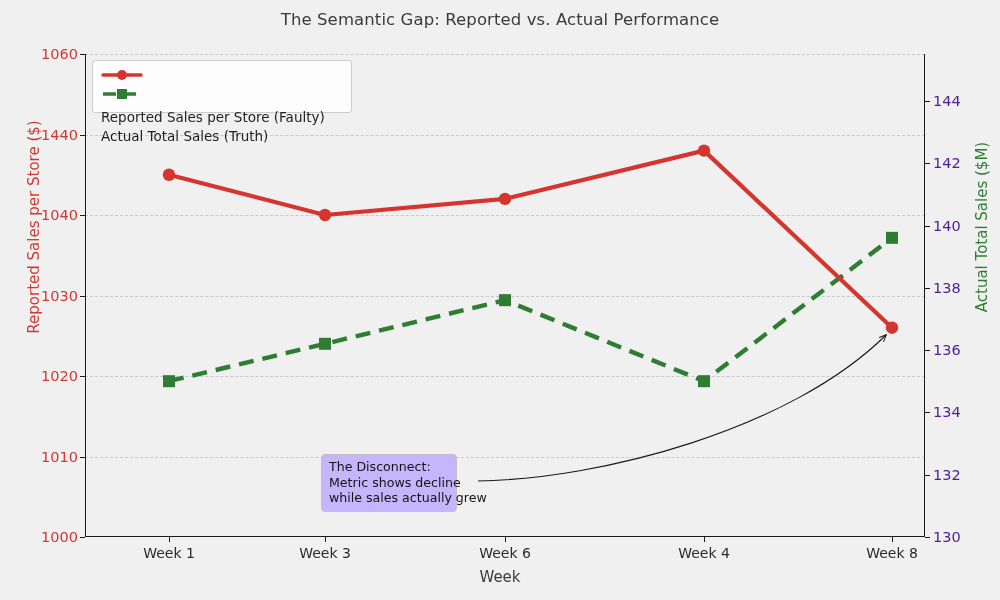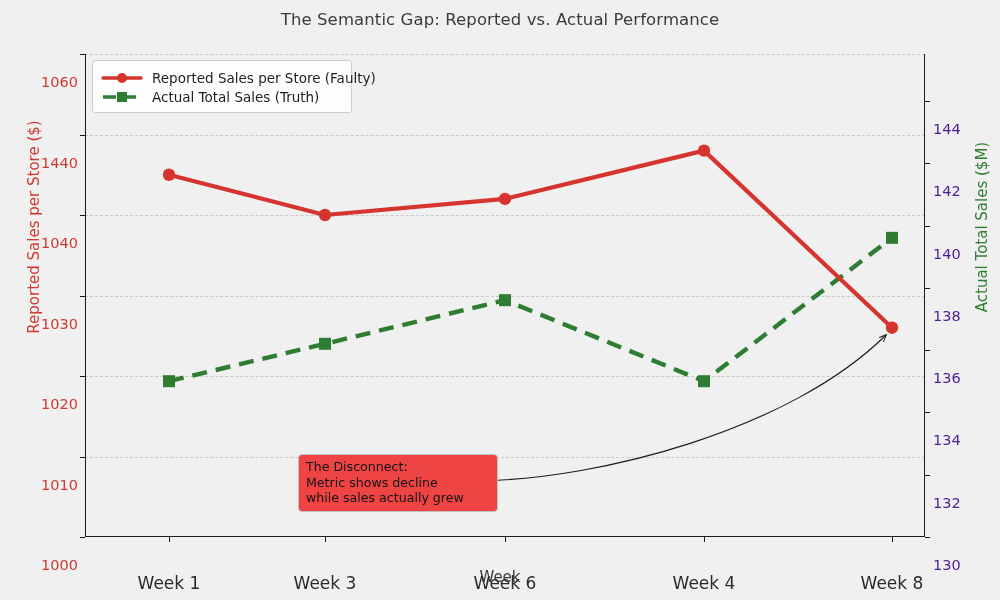--- a/index.html
+++ b/index.html
@@ -48,39 +48,38 @@
     left: 0;
     width: 840px;
     height: 0;
     border-top: 1px dashed #c9c9c9;
   }
   
   .tick-label {
     position: absolute;
     font-size: 14.5px;
     white-space: nowrap;
-    margin-top: 28px;
   }
   .tick-left {
     color: #cf3a33;
     text-align: right;
     right: 0;
     transform: translateY(-50%);
   }
   .tick-right {
     color: #4c1d95;
     text-align: left;
     left: 0;
     transform: translateY(-50%);
   }
   .tick-x {
     color: #2b2b2b;
     transform: translateX(-50%);
     top: 545px;
-    font-size: 17px;
+    font-size: 14px;
   }
   .tickmark-left, .tickmark-right {
     position: absolute;
     width: 5px;
     height: 0;
     border-top: 1.4px solid #1a1a1a;
   }
   .tickmark-left { left: -5px; }
   .tickmark-right { left: 840px; }
   .tickmark-x {
@@ -141,42 +140,43 @@
     top: 60px;
     width: 260px;
     background: #fdfdfd;
     border: 1px solid #cccccc;
     border-radius: 3px;
     padding: 6px 8px 7px 8px;
     box-sizing: border-box;
   }
   .legend-row {
     display: flex;
-    align-items: flex-end;
+    align-items: flex-start;
     height: 19px;
+    flex-direction: column;
   }
   .legend-swatch {
     width: 42px;
     height: 16px;
     margin-right: 9px;
     flex: 0 0 42px;
     position: relative;
   }
   .legend-label {
     font-size: 13.5px;
     color: #1f1f1f;
     white-space: nowrap;
   }
   
   #annotation-box {
     position: absolute;
-    left: 298px;
+    left: 321px;
     top: 454px;
-    width: 200px;
-    background: #ef4444;
+    width: 136px;
+    background: #c4b5fd;
     border: 1px solid #c2c2c2;
     border-radius: 4px;
     padding: 4px 7px 5px 7px;
     box-sizing: border-box;
   }
   .annotation-line {
     font-size: 12.6px;
     color: #141414;
     line-height: 15.5px;
     white-space: nowrap;

